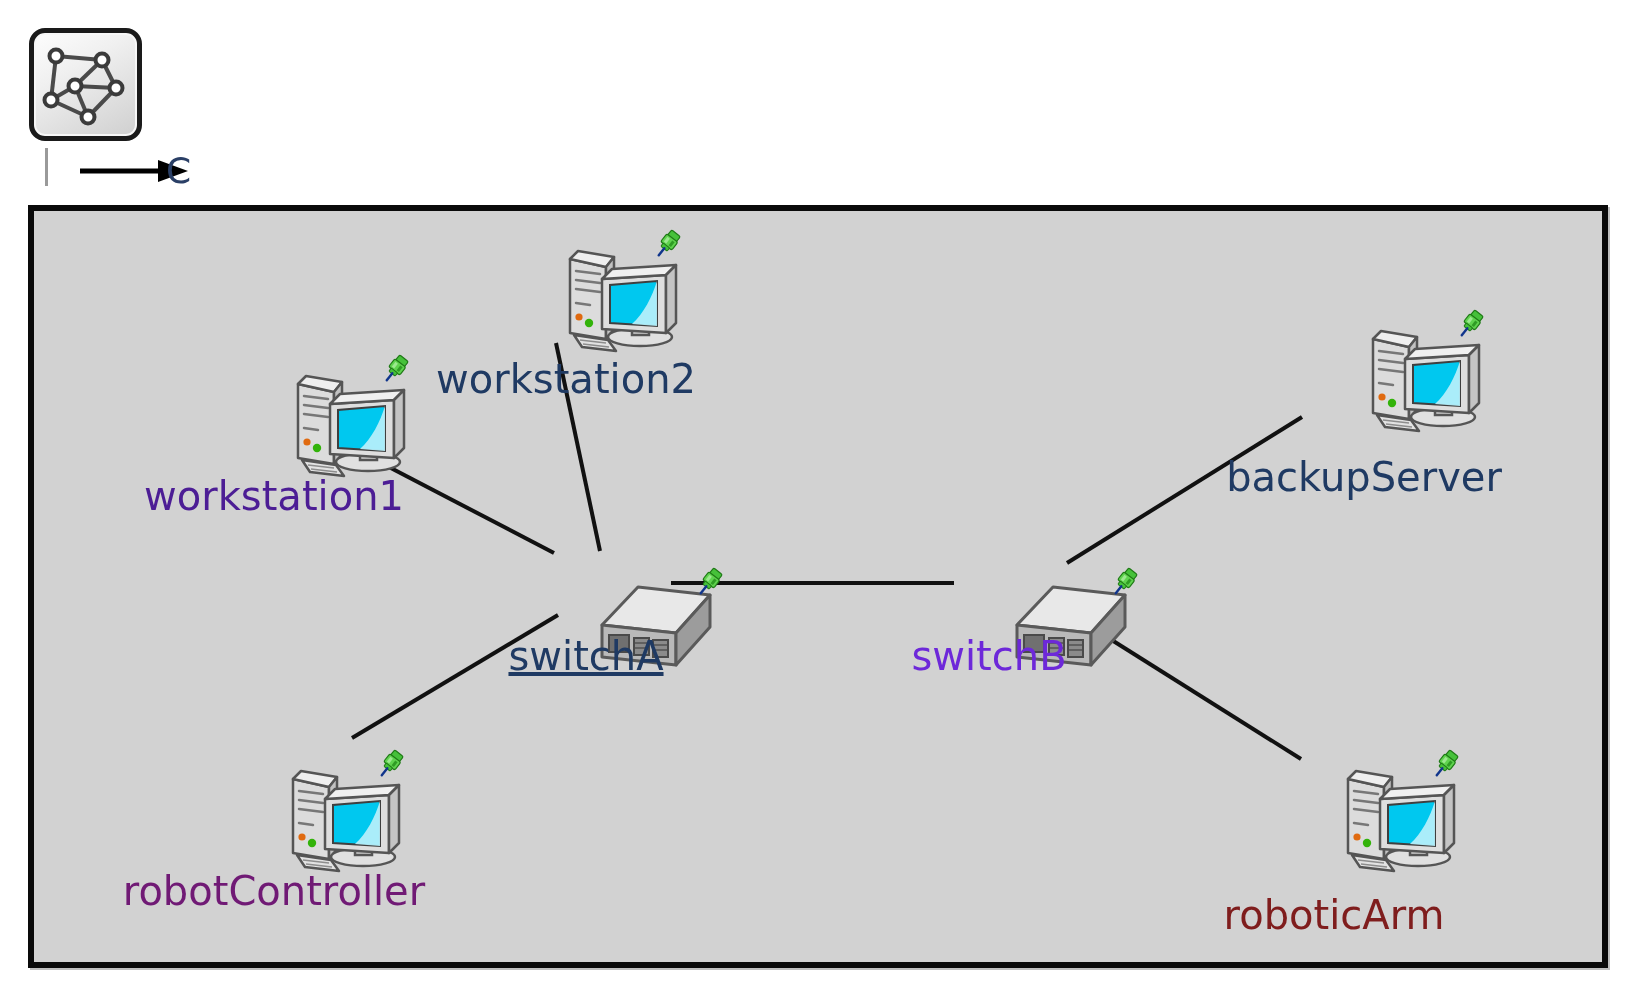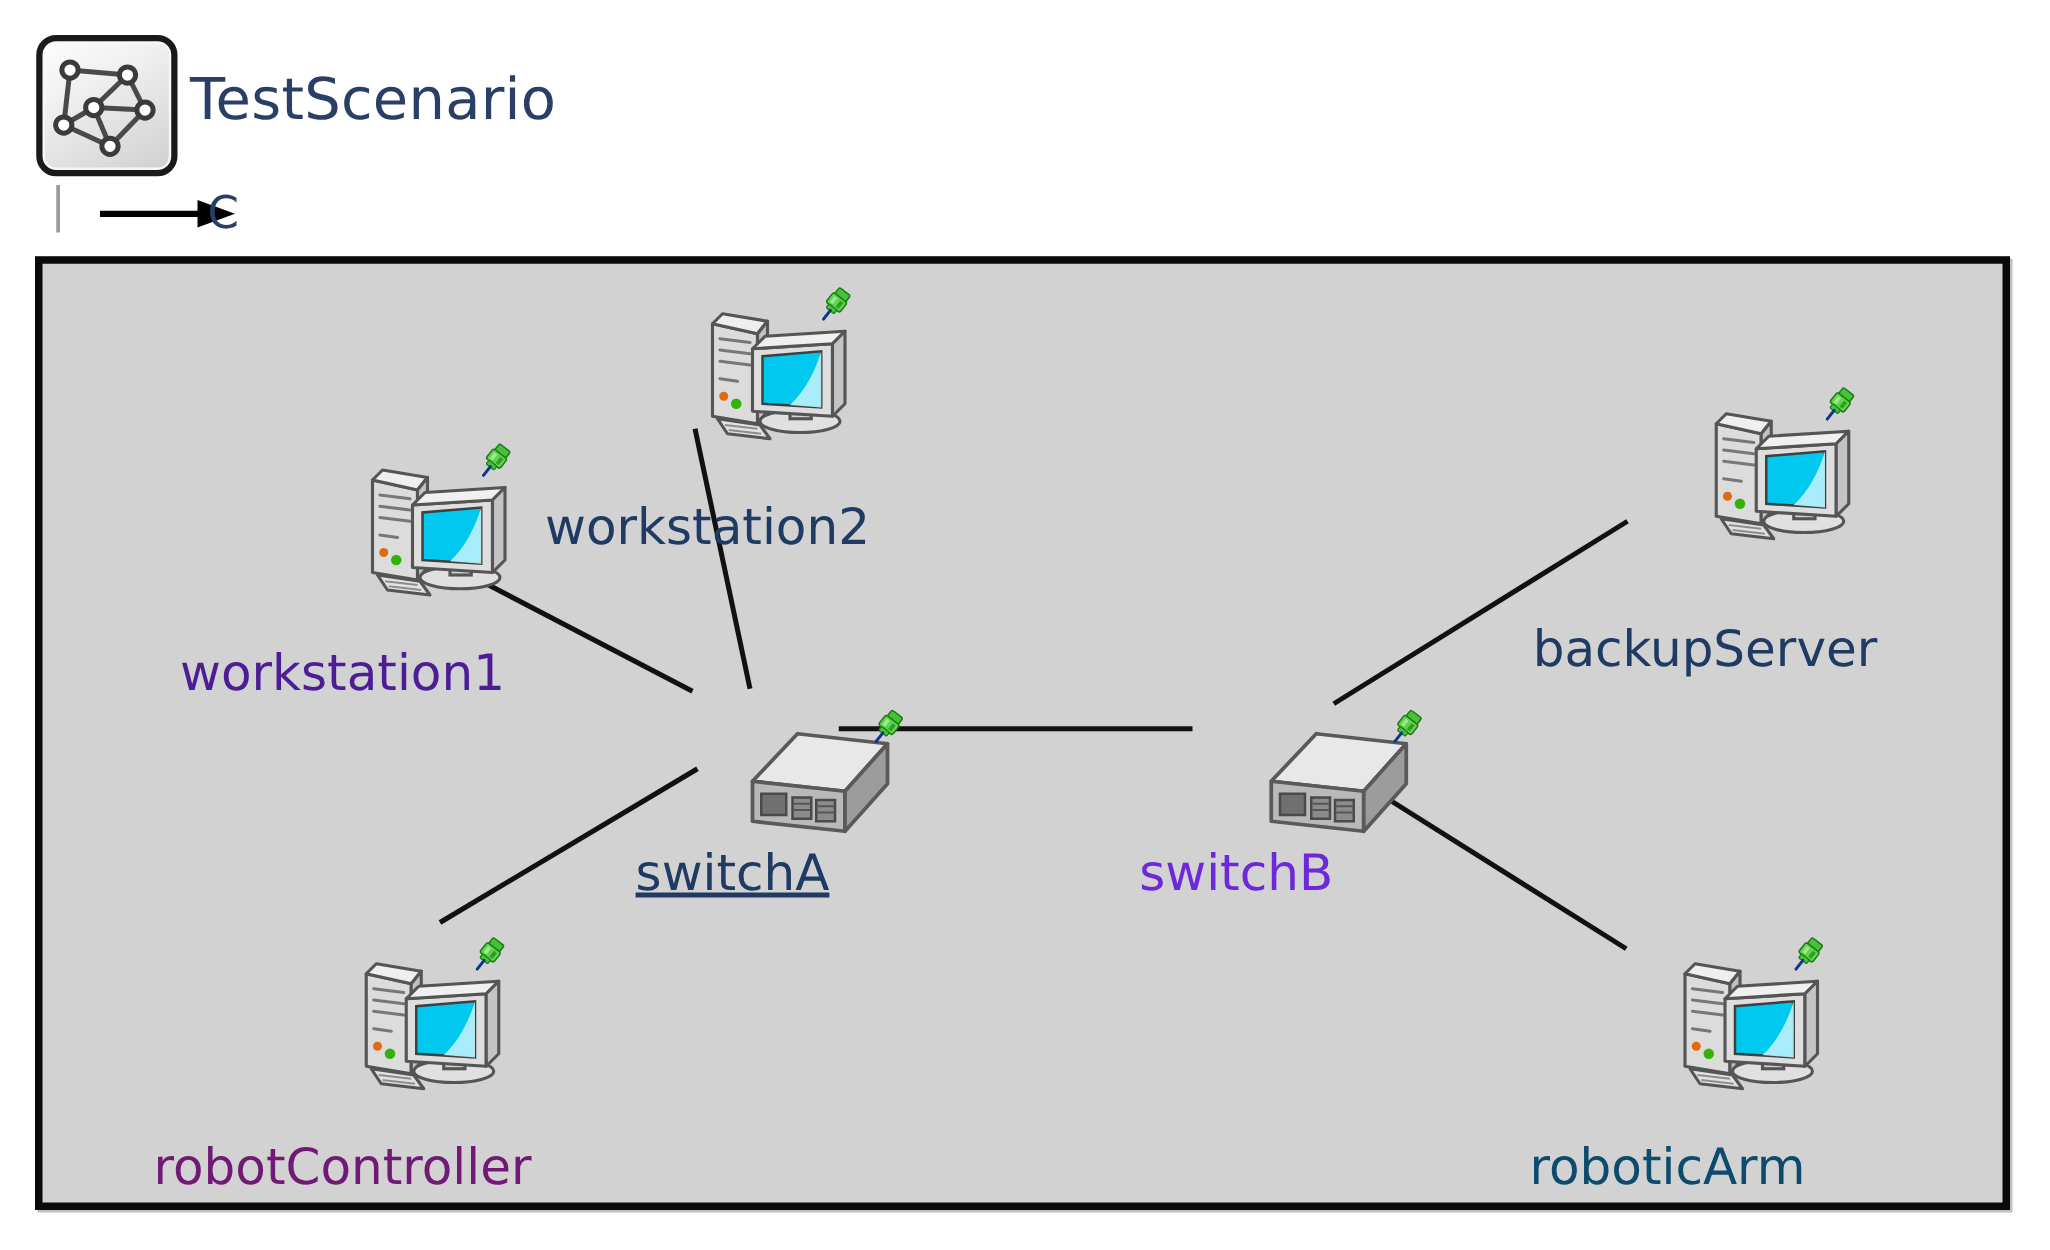--- a/index.html
+++ b/index.html
@@ -56,21 +56,20 @@
 
   .node{position:absolute;}
   .node-icon{position:absolute;left:0;top:0;}
   .node-label{
     position:absolute;
     font-size:40px;
     color:#1f3a63;
     white-space:nowrap;
     text-align:right;
     line-height:1;
-    margin-top:43px;
   }
   .pin{position:absolute;}
 </style>
 </head>
 <body>
 
 <div id="header">
 
   <div id="scenario-icon">
     <svg width="103" height="103" viewBox="0 0 103 103" xmlns="http://www.w3.org/2000/svg">
@@ -89,21 +88,20 @@
         <circle cx="22" cy="23" r="6.5"></circle>
         <circle cx="68" cy="27" r="6.5"></circle>
         <circle cx="41" cy="53" r="6.5"></circle>
         <circle cx="82" cy="55" r="6.5"></circle>
         <circle cx="17" cy="67" r="6.5"></circle>
         <circle cx="54" cy="84" r="6.5"></circle>
       </g>
     </svg>
   </div>
 
-  <div id="scenario-title">TestScenario</div>
 
   <div id="tick-line"></div>
 
   <div id="arrow-row">
     <svg width="120" height="30" viewBox="0 0 120 30" xmlns="http://www.w3.org/2000/svg">
       <line x1="2" y1="15" x2="82" y2="15" stroke="#000000" stroke-width="5"></line>
       <polygon points="80,4 110,15 80,26" fill="#000000"></polygon>
     </svg>
   </div>
 
@@ -381,15 +379,15 @@
     <g transform="rotate(38 17 17)">
       <rect x="12" y="3" width="11" height="7" rx="1.5" fill="#46c13a" stroke="#1f7a16" stroke-width="1.2"></rect>
       <rect x="10.5" y="9" width="14" height="10" rx="2" fill="#5fd34e" stroke="#1f7a16" stroke-width="1.2"></rect>
       <rect x="13" y="11" width="3" height="6" fill="#9ce88f"></rect>
       <rect x="19" y="11" width="3" height="6" fill="#2f9c24"></rect>
       <rect x="13.5" y="18.5" width="8" height="4" rx="1" fill="#46c13a" stroke="#1f7a16" stroke-width="1"></rect>
       <line x1="17.5" y1="22" x2="17.5" y2="31" stroke="#10358c" stroke-width="2.4" stroke-linecap="round"></line>
     </g>
   </svg>
       </div>
-      <div class="node-label" style="color: #0c4a6e; left: 1300px; top: 660px; transform: translateX(-50%);">roboticArm</div>
+      <div class="node-label" style="color: #7f1d1d; left: 1300px; top: 684px; transform: translateX(-50%);">roboticArm</div>
     </div>
 </div>
 
 </body></html>

